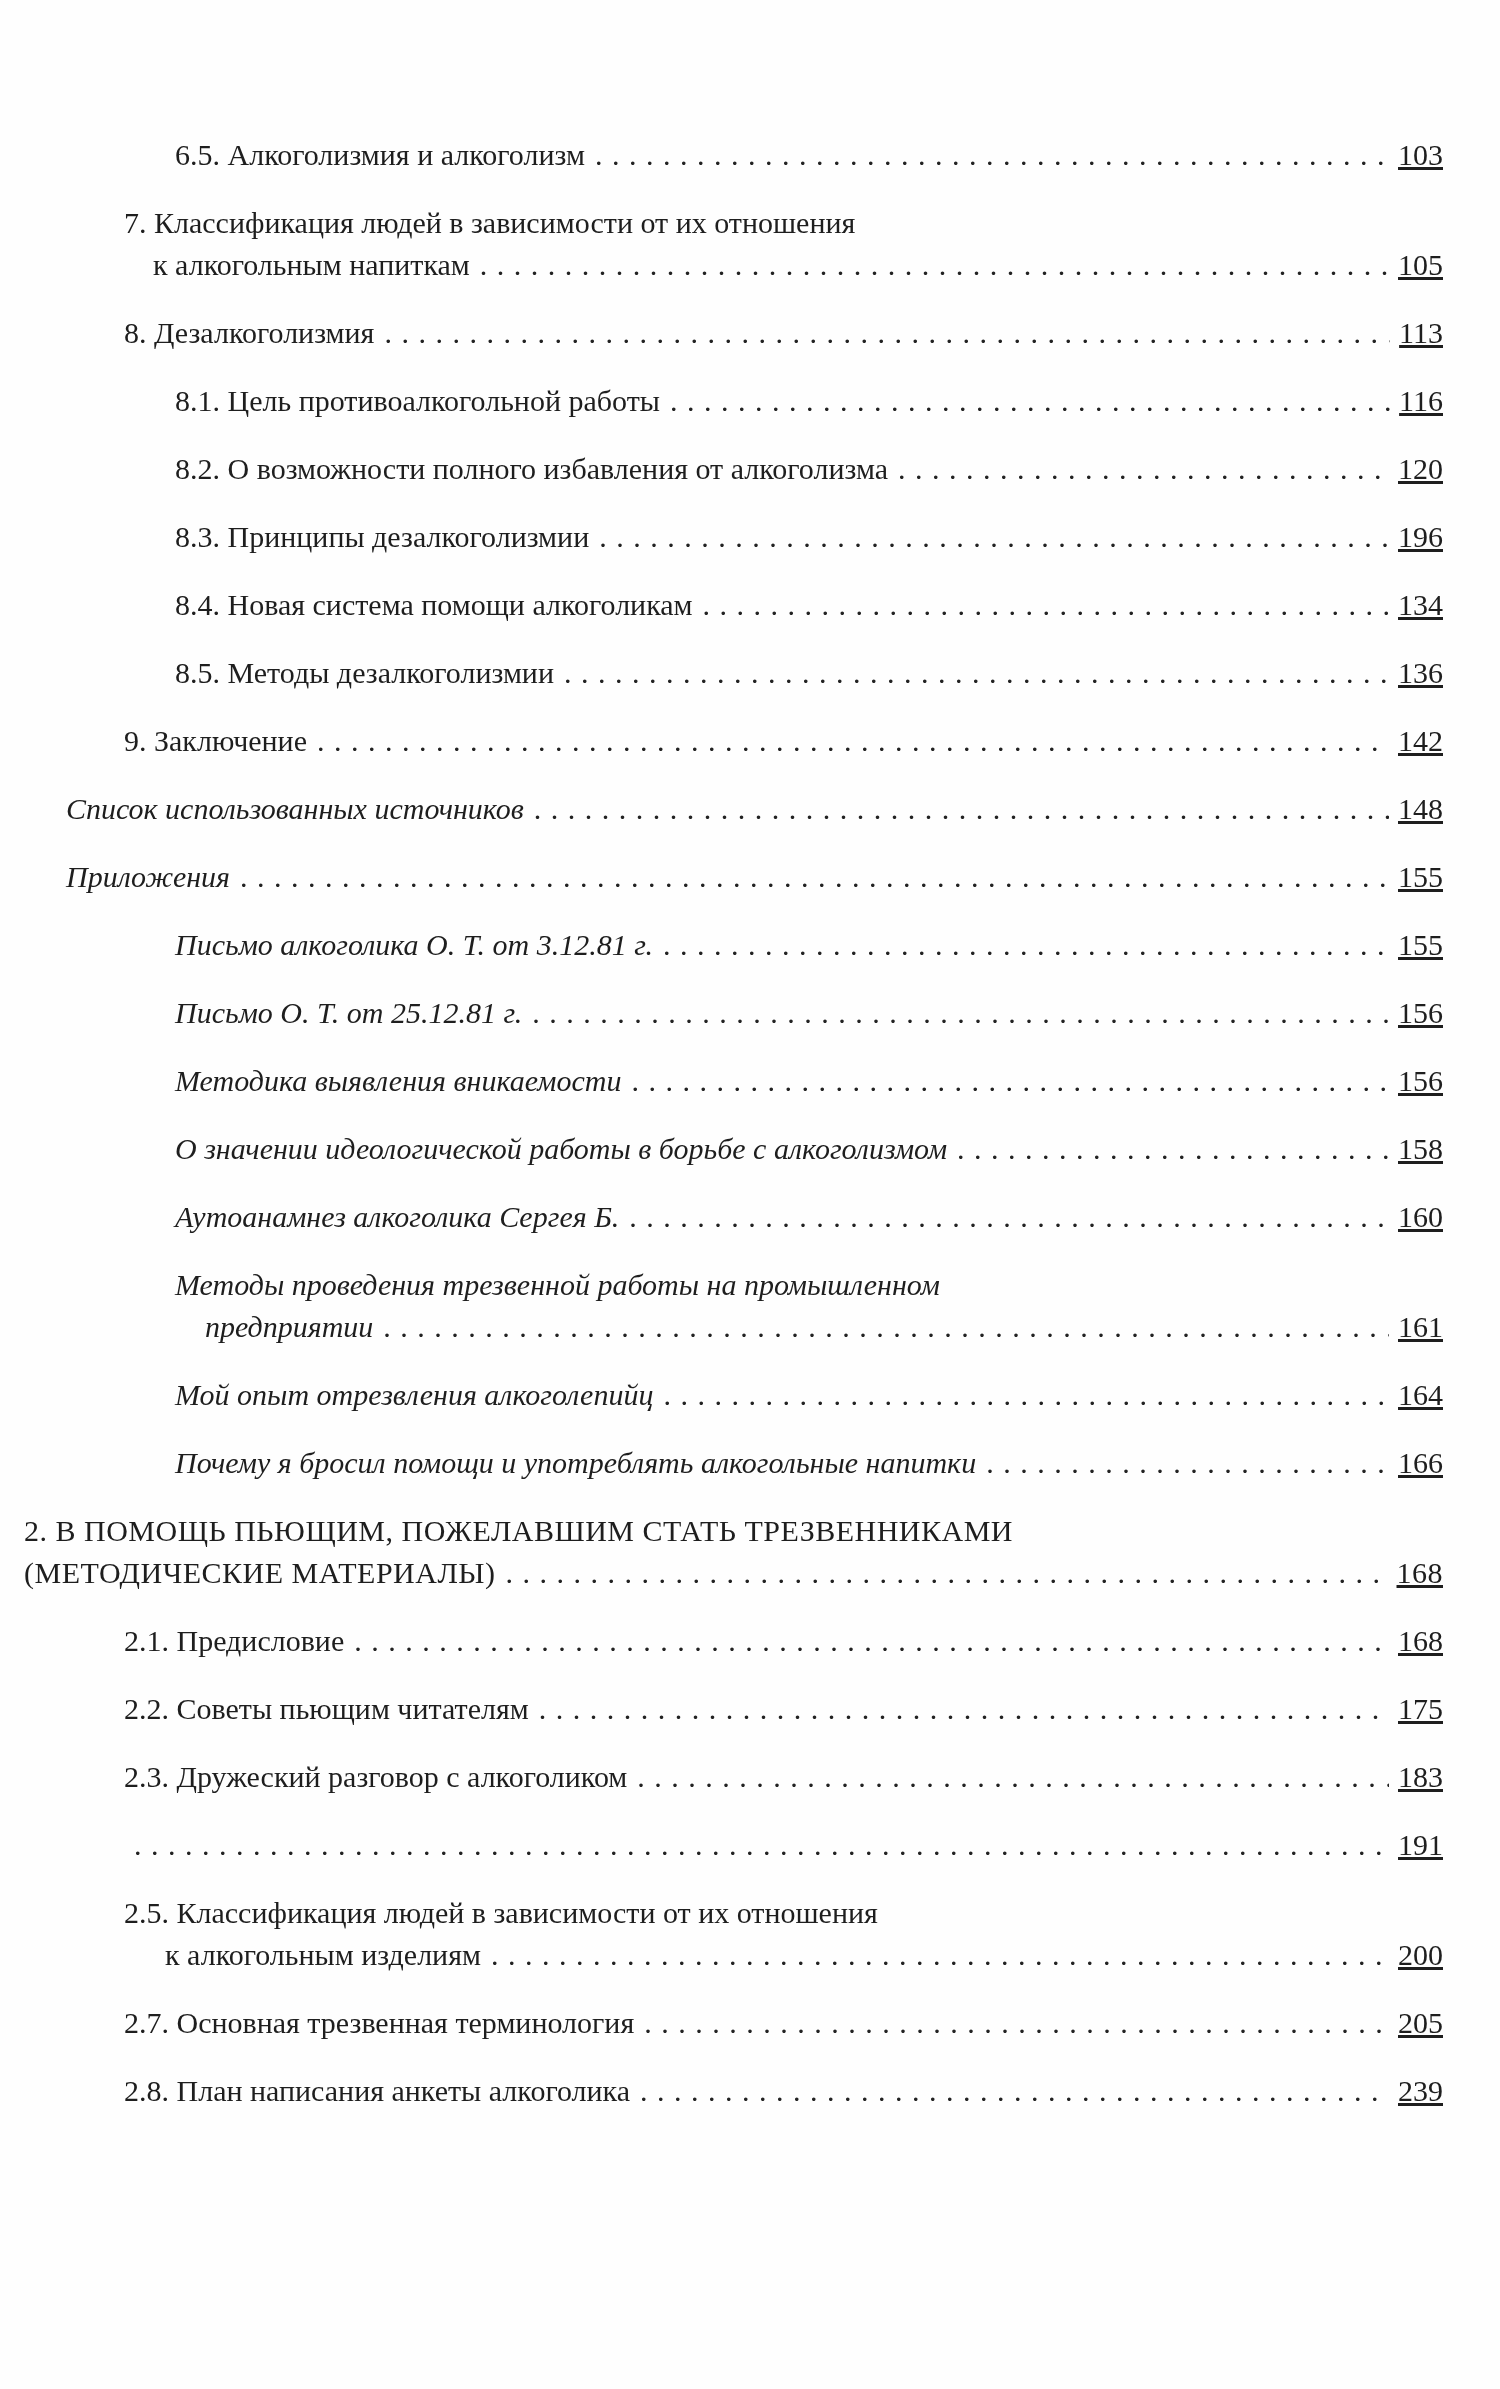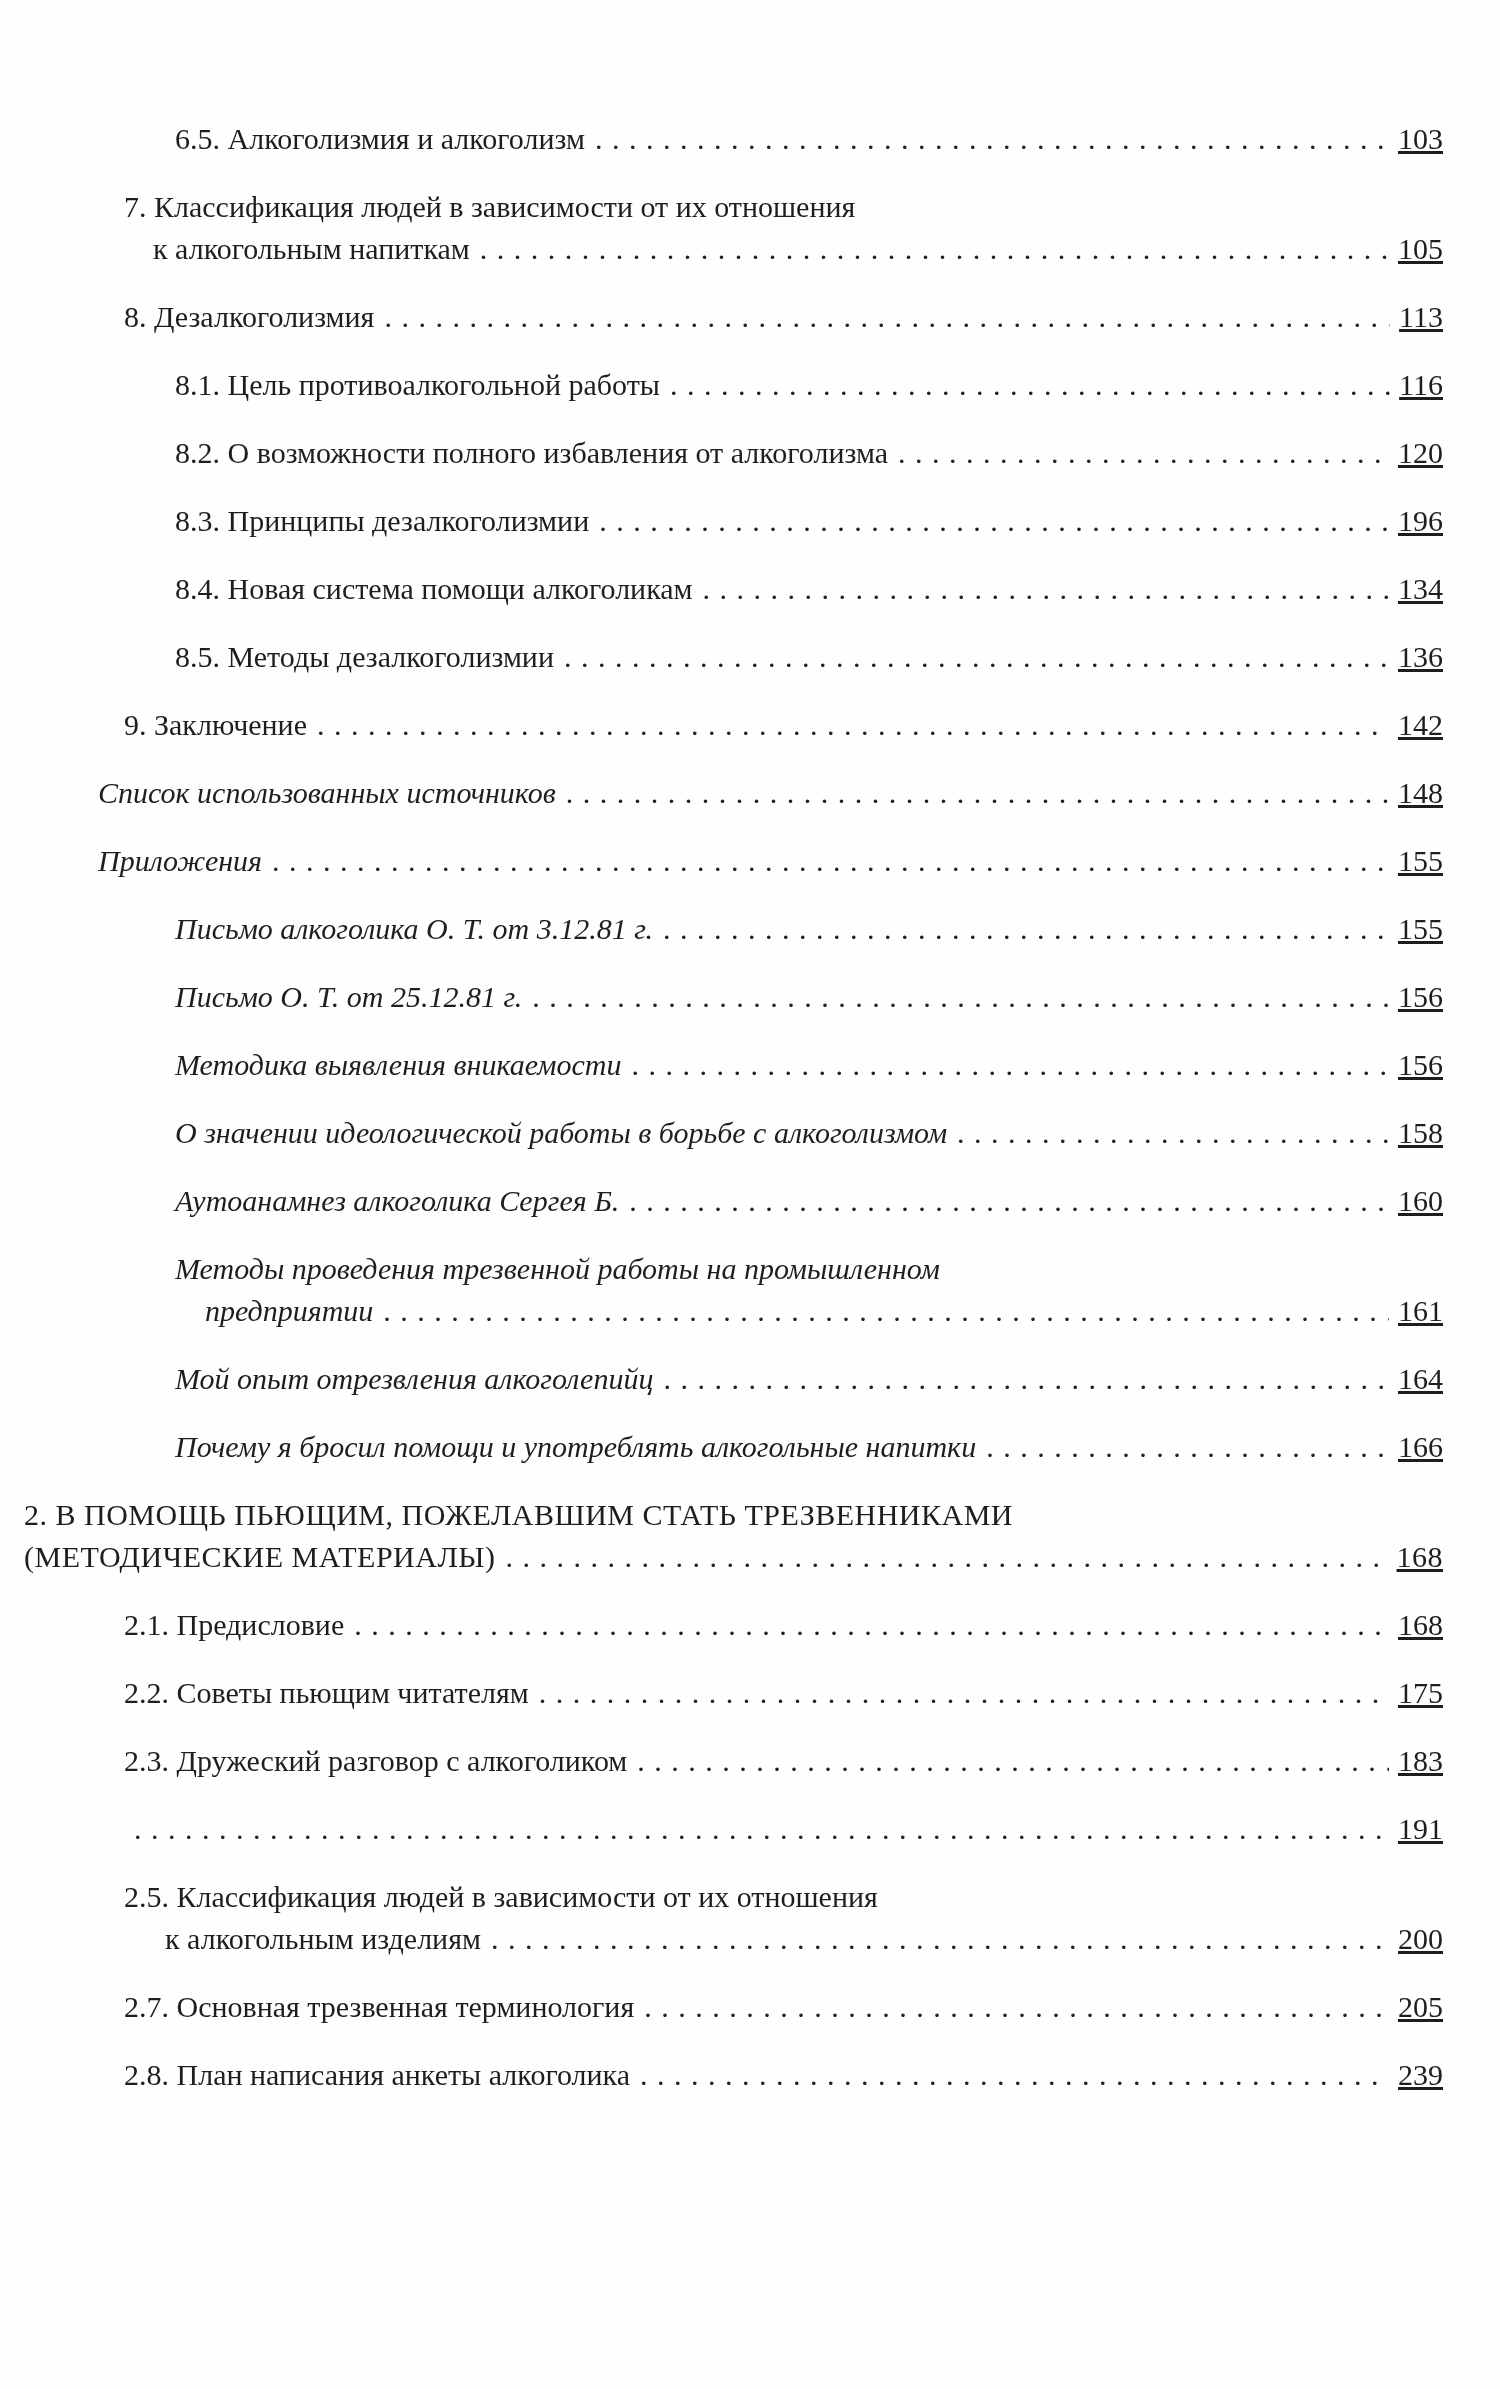--- a/index.html
+++ b/index.html
@@ -11,40 +11,40 @@
     position:relative;
     width:1500px;
     height:2389px;
     margin:0 auto;
     background:#fefefe;
     color:#1e1e1e;
     overflow:hidden;
   }
   .toc{
     position:absolute;
-    top:118px;
+    top:134px;
     left:0;
     right:0;
     padding-right:57px;
     box-sizing:border-box;
   }
   .entry{margin:0 0 26px 0;}
   .line{
     font-size:30px;
     line-height:42px;
     white-space:nowrap;
   }
   .line.flex{
     display:flex;
     align-items:baseline;
   }
   
   .ind-l0{padding-left:73px;}
   .ind-l1{padding-left:124px;}
-  .ind-l1i{padding-left:98px;}
+  .ind-l1i{padding-left:66px;}
   .ind-l2{padding-left:175px;}
   .ind-cont7{padding-left:153px;}
   .ind-contm{padding-left:205px;}
   .ind-cont25{padding-left:165px;}
   
   .st-italic .line{font-style:italic;}
   .st-caps .line{letter-spacing:0.5px;padding-left:24px;}
   .title{flex:0 0 auto;}
   .leader{
     flex:1 1 auto;

